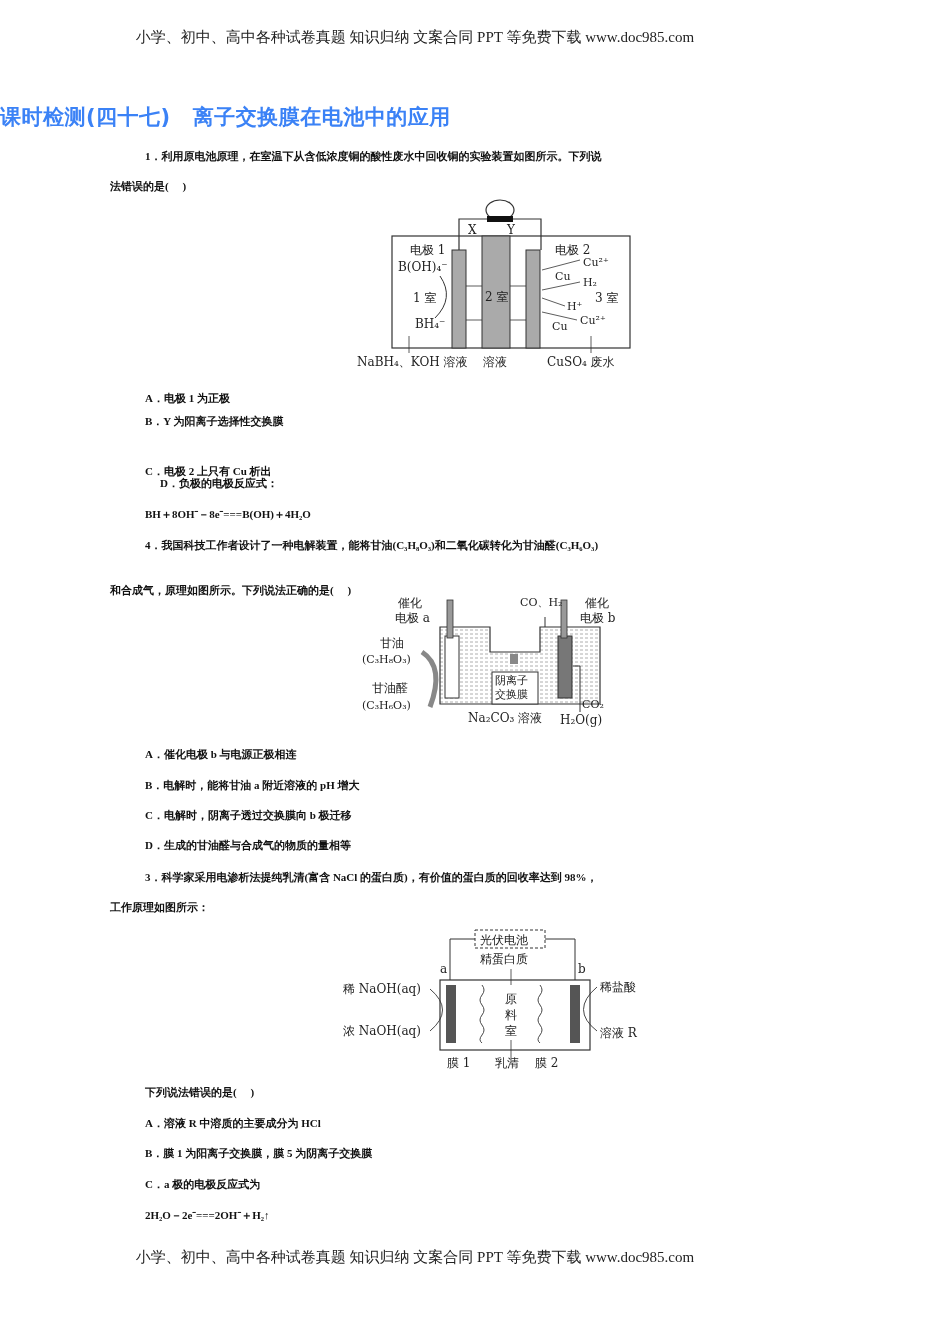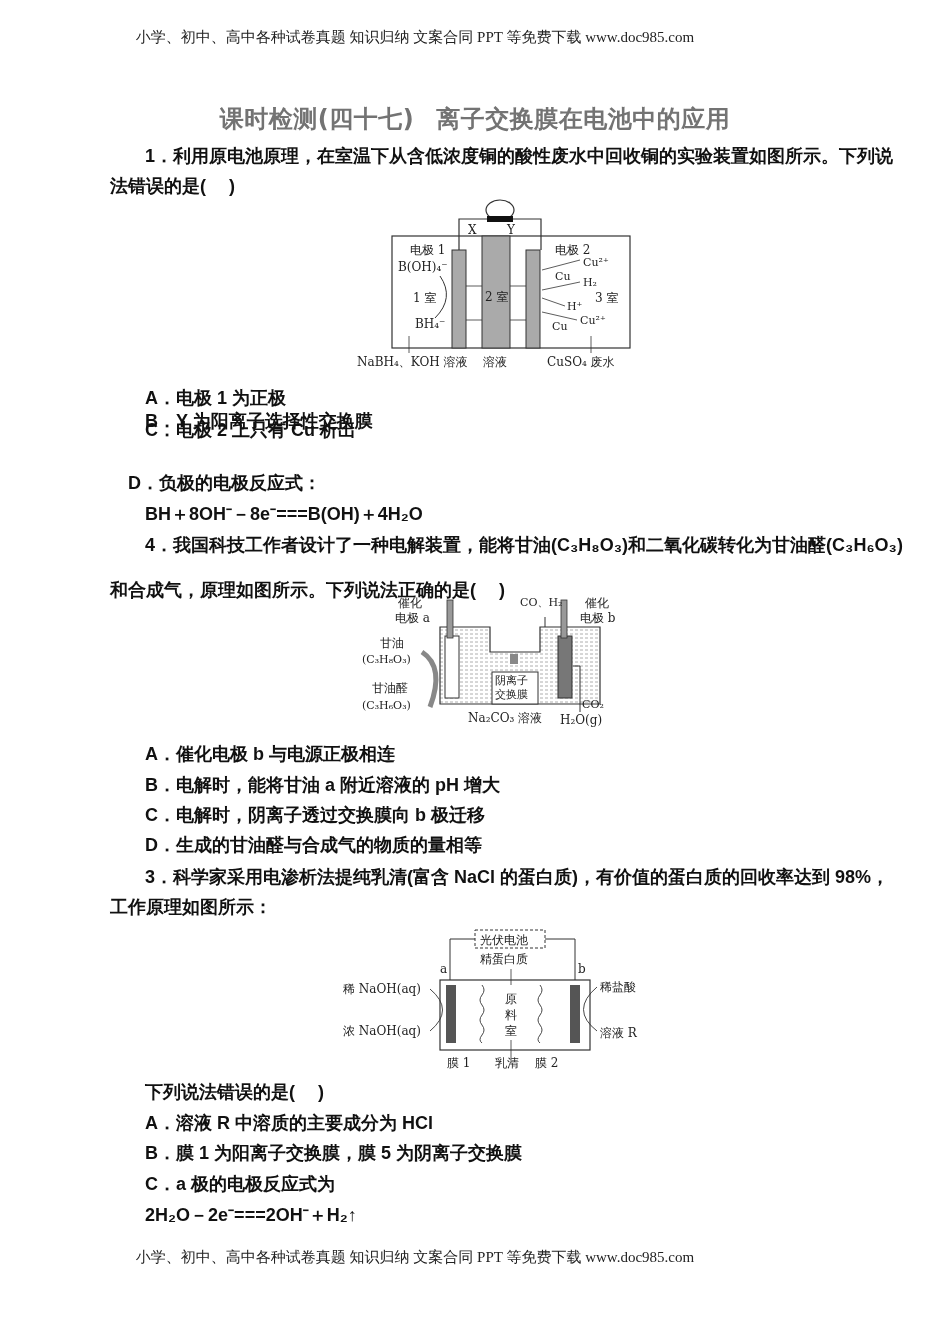--- a/index.html
+++ b/index.html
@@ -1,22 +1,22 @@
 <!DOCTYPE html>
 <html><head>
 <meta charset="utf-8">
 <style>
   html, body { margin:0; padding:0; background:#ffffff; }
   body { width:950px; height:1344px; position:relative; font-family:"DejaVu Serif","Liberation Serif",serif; color:#111; overflow:hidden; }
   .banner { position:absolute; left:0; width:830px; text-align:center; font-size:15px; color:#222; font-family:"Liberation Serif","DejaVu Serif",serif; }
   .banner.top { top:28px; }
   .banner.bottom { top:1248px; }
-  .title { position:absolute; top:103px; left:0; width:950px; text-align:center; font-size:24px; font-weight:bold; color:#737373; font-family:"DejaVu Sans","Liberation Sans",sans-serif; letter-spacing:0.5px; }
+  .title { position:absolute; top:103px; left:0; width:950px; font-size:21px; font-weight:bold; color:#3b82f6; font-family:"DejaVu Sans","Liberation Sans",sans-serif; letter-spacing:0.5px; }
   .title .gap { display:inline-block; width:22px; }
-  .p { position:absolute; font-size:18px; font-weight:bold; font-family:Liberation Sans, sans-serif; line-height:20px; white-space:nowrap; color:#111; }
+  .p { position:absolute; font-size:11px; font-weight:bold; font-family:Liberation Serif, serif; line-height:20px; white-space:nowrap; color:#111; }
   .diagram { position:absolute; }
   .diagram text { font-family:"DejaVu Serif","Liberation Serif",serif; fill:#222; }
 </style>
 </head>
 <body>
 
 <div class="banner top">小学、初中、高中各种试卷真题 知识归纳 文案合同 PPT 等免费下载   www.doc985.com</div>
 
 <div class="title">
   <span>课时检测(四十七)</span><span class="gap"></span><span>离子交换膜在电池中的应用</span>
@@ -63,22 +63,22 @@
   <line x1="155" y1="122" x2="171" y2="122" stroke="#333" stroke-width="0.8"></line>
   <line x1="54" y1="155" x2="54" y2="138" stroke="#333" stroke-width="0.8"></line>
   <line x1="236" y1="155" x2="236" y2="138" stroke="#333" stroke-width="0.8"></line>
   <text x="2" y="168" font-size="12">NaBH₄、KOH 溶液</text>
   <text x="128" y="168" font-size="12">溶液</text>
   <text x="192" y="168" font-size="12">CuSO₄ 废水</text>
 </svg>
 
 <div class="p" style="top:388px;left:145px;">A．电极 1 为正极</div>
 <div class="p" style="top:411px;left:145px;">B．Y 为阳离子选择性交换膜</div>
-<div class="p" style="top:420px;left:145px;">C．电极 2 上只有 Cu 析出</div>
-<div class="p" style="top:473px;left:128px;text-align:right;">D．负极的电极反应式：</div>
+<div class="p" style="top:461px;left:145px;">C．电极 2 上只有 Cu 析出</div>
+<div class="p" style="top:473px;left:160px;text-align:right;">D．负极的电极反应式：</div>
 <div class="p" style="top:504px;left:145px;">BH＋8OH⁻－8e⁻===B(OH)＋4H₂O</div>
 
 <div class="p" style="top:535px;left:145px;">4．我国科技工作者设计了一种电解装置，能将甘油(C₃H₈O₃)和二氧化碳转化为甘油醛(C₃H₆O₃)</div>
 <div class="p" style="top:580px;left:110px;text-align:center;">和合成气，原理如图所示。下列说法正确的是(　 )</div>
 
 <svg class="diagram" style="left:360px;top:592px;" width="290" height="140" viewBox="0 0 290 140">
   <defs>
     <pattern id="dots" width="5" height="4" patternUnits="userSpaceOnUse">
         <rect width="5" height="4" fill="#fff"></rect>
         <line x1="0" y1="2" x2="3" y2="2" stroke="#999" stroke-width="0.8"></line>

